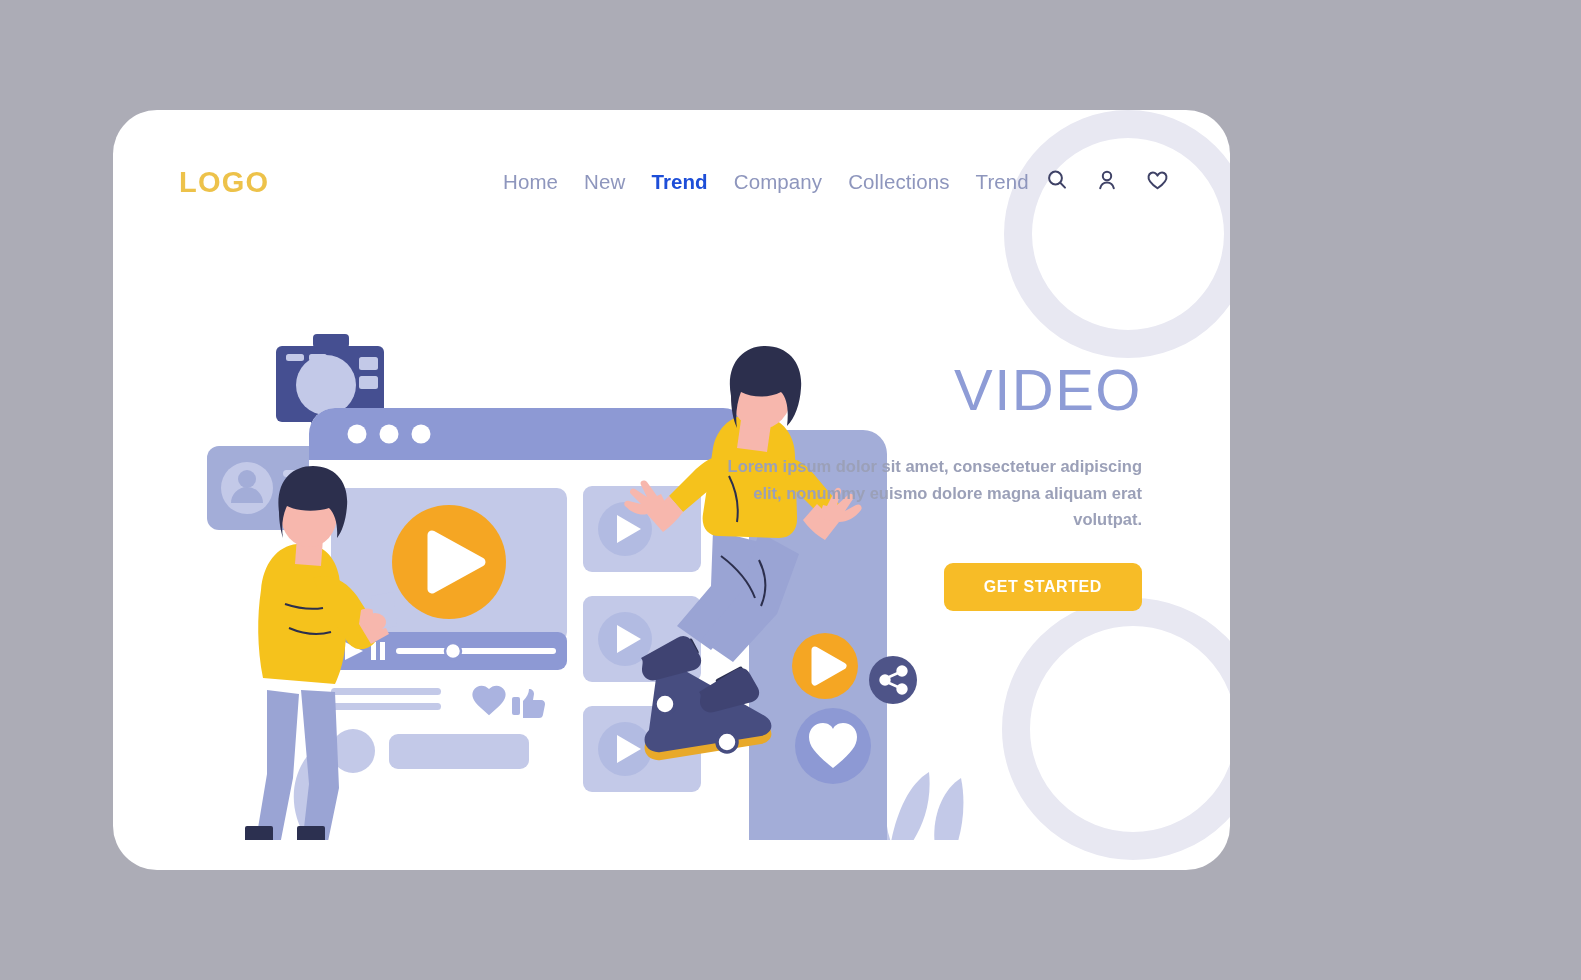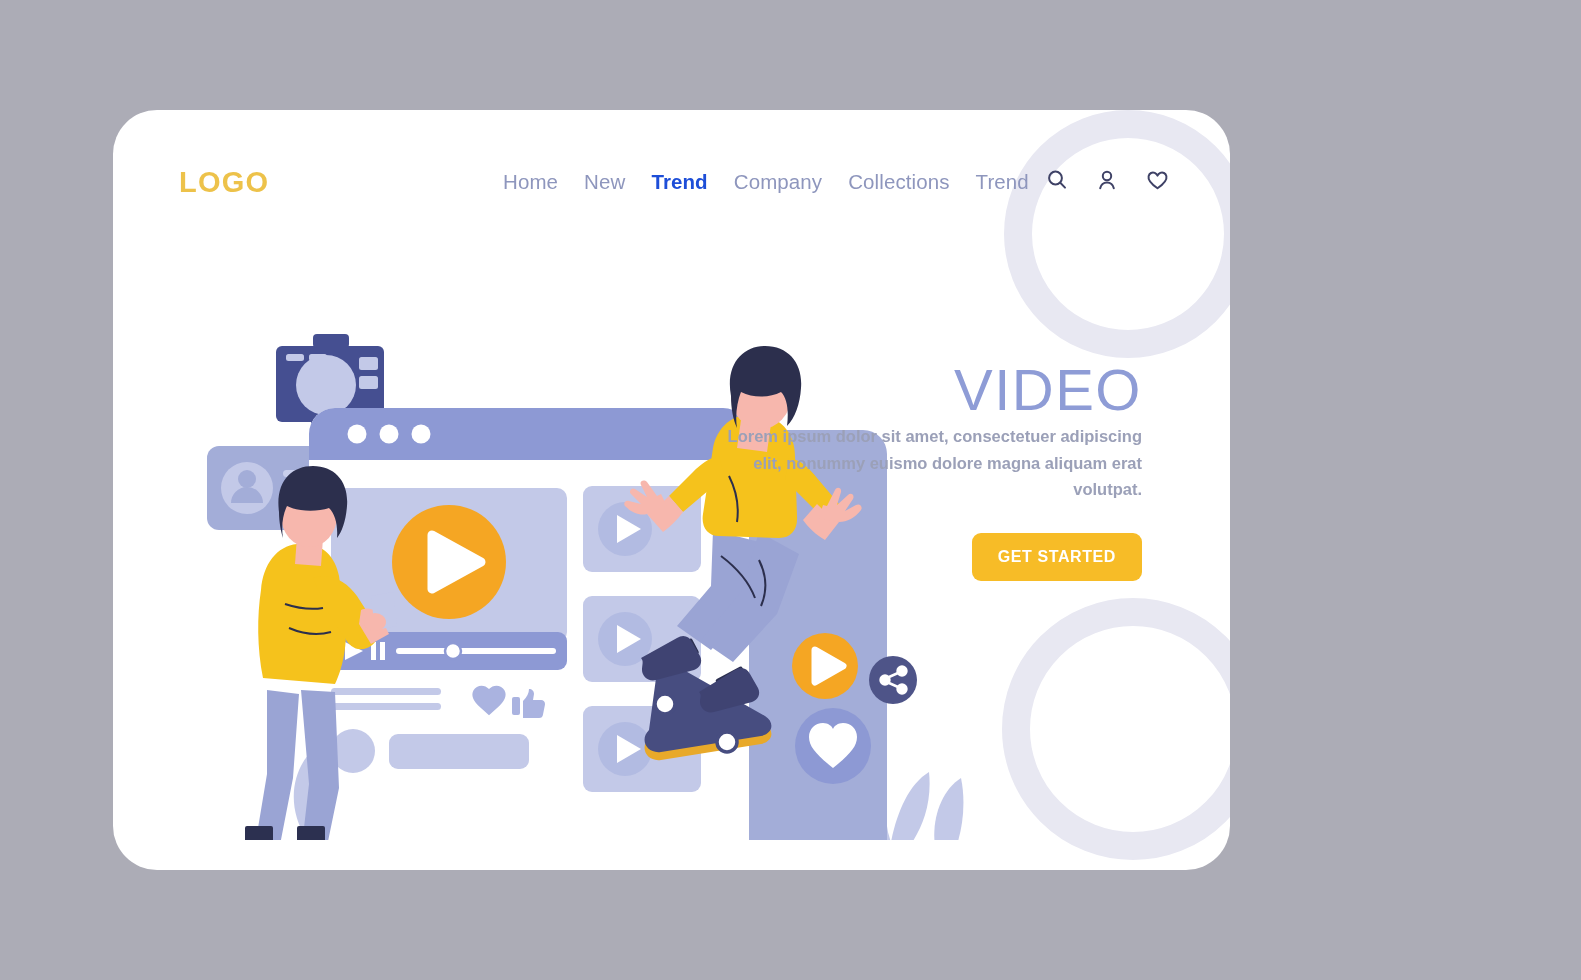--- a/index.html
+++ b/index.html
@@ -106,29 +106,30 @@
     z-index: 4;
   }
   #hero-title {
     font-size: 58px;
     line-height: 1.12;
     font-weight: normal;
     color: #8e9cd6;
     letter-spacing: 1.5px;
   }
   #hero-desc {
+    margin-top: 30px;
     font-size: 16.5px;
     line-height: 1.62;
     font-weight: bold;
     color: #9ba0b8;
   }
   #cta-button {
     display: inline-block;
     margin-top: 30px;
-    padding: 15px 26px;
+    padding: 15px 40px;
     background: #f7bc27;
     color: #ffffff;
     font-size: 16px;
     font-weight: bold;
     letter-spacing: 0.6px;
     border: none;
     border-radius: 9px;
     cursor: pointer;
     font-family: "Liberation Sans", sans-serif;
   }

